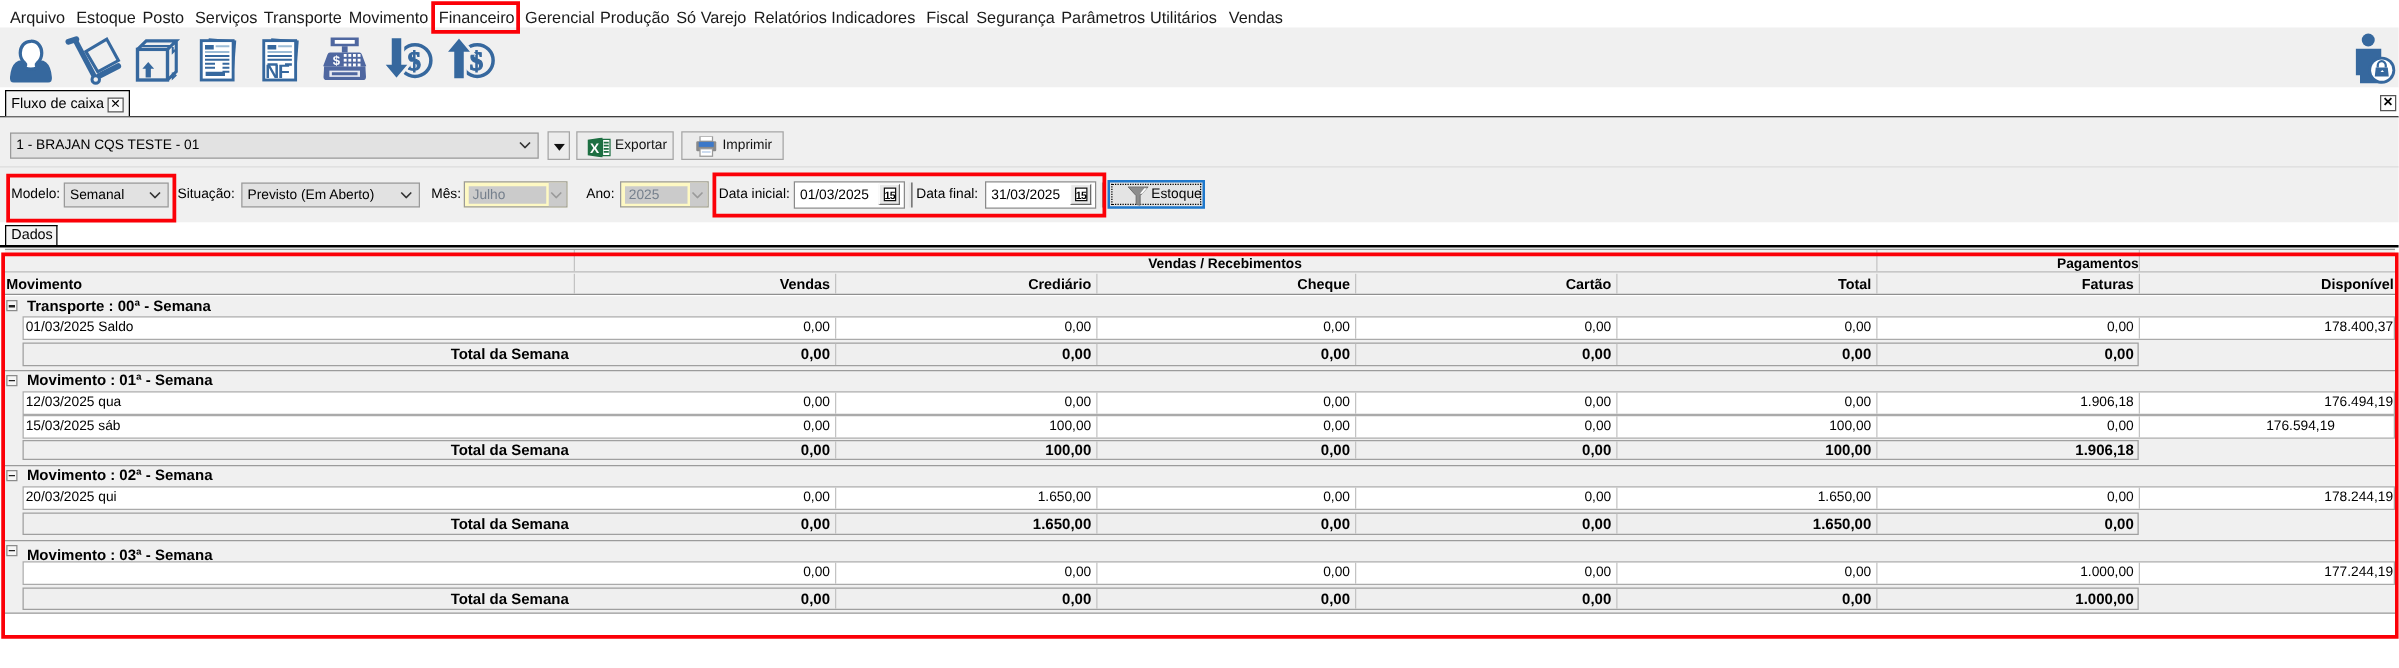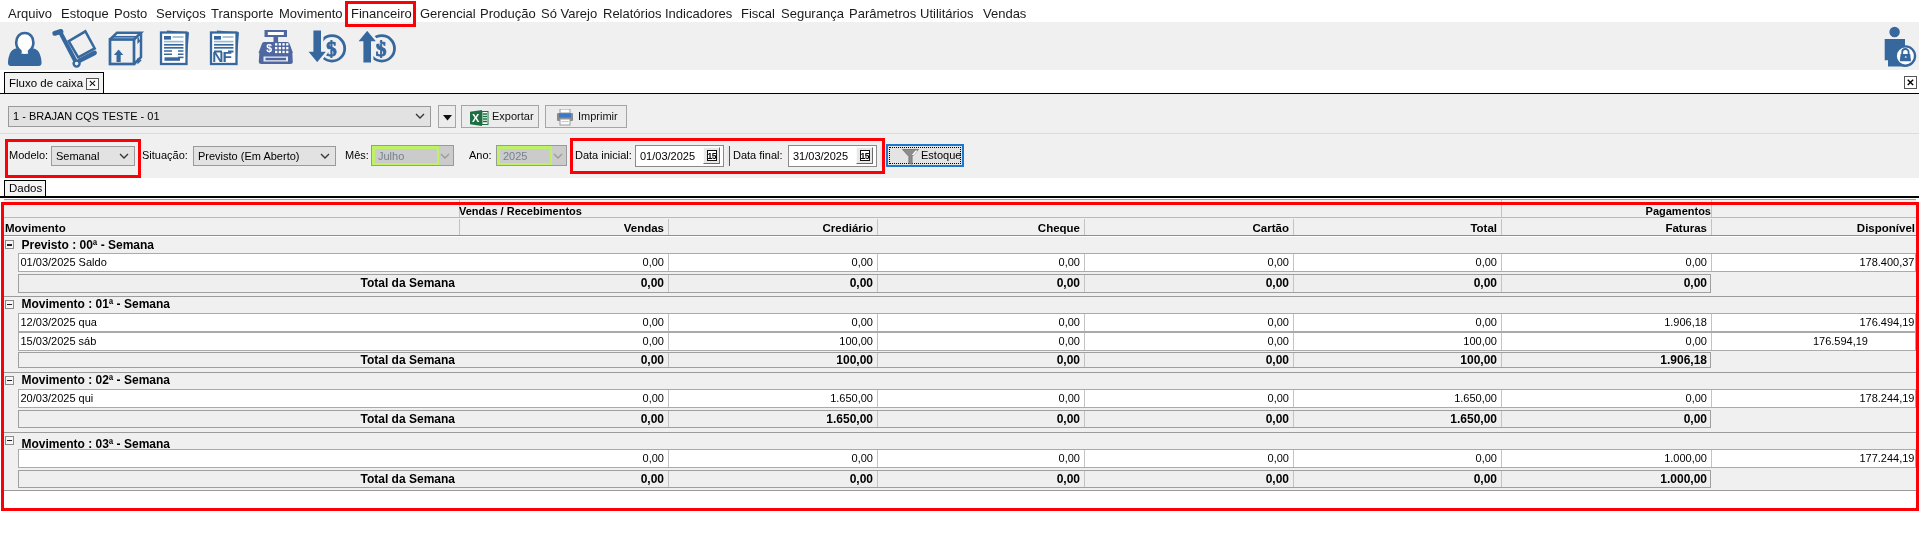--- a/index.html
+++ b/index.html
@@ -6,21 +6,21 @@
 body{position:relative}
 .menu{font-size:13px;color:#1a1a1a;top:6px;white-space:nowrap}
 .redbox{border:3px solid #fb0007;position:absolute;z-index:50}
 .gridtxt{font-size:11px;color:#000;white-space:nowrap}
 .b{font-weight:bold}
 .num{position:absolute;text-align:right;font-size:11px;white-space:nowrap}
 .vline{position:absolute;width:1px;background:#c3c3c3}
 .combo{position:absolute;background:#e2e2e2;border:1.4px solid #9a9a9a;font-size:11px;color:#000}
 .combo .tx,.dcombo .tx{position:absolute;left:4px;top:50%;transform:translateY(-50%);white-space:nowrap}
 .chev{position:absolute;right:5px;top:50%;transform:translateY(-50%)}
-.dcombo{position:absolute;background:#bef264;border:1.4px solid #9a9a9a;font-size:11px;color:#76808d}
+.dcombo{position:absolute;background:#fef9c3;border:1.4px solid #9a9a9a;font-size:11px;color:#76808d}
 .btn{position:absolute;background:#ececec;border:1px solid #a5a5a5;font-size:11px;color:#111}
 .lbl{position:absolute;font-size:11px;color:#000;white-space:nowrap}
 </style></head><body>
 <div class="abs" style="left:0;top:0;width:1919px;height:22px;background:#fff"></div>
 <div class="abs menu" style="left:8px">Arquivo</div>
 <div class="abs menu" style="left:61px">Estoque</div>
 <div class="abs menu" style="left:114px">Posto</div>
 <div class="abs menu" style="left:156px">Serviços</div>
 <div class="abs menu" style="left:211px">Transporte</div>
 <div class="abs menu" style="left:279px">Movimento</div>
@@ -226,42 +226,42 @@
   </div>
 <div class="abs" style="left:0;top:178.4px;width:1919px;height:17.8px;background:#fff"></div>
 <div class="abs" style="left:0;top:196.2px;width:1919px;height:1.6px;background:#000"></div>
 <div class="abs" style="left:4px;top:179.5px;width:42px;height:16.7px;background:#f4f4f4;border:1.2px solid #000;border-bottom:none"></div>
 <div class="abs gridtxt" style="left:9px;top:181.5px;font-size:11.5px">Dados</div>
 <div class="abs" style="left:4px;top:199px;width:1912px;height:37px;background:#f0f0f0;border-top:1px solid #9a9a9a;border-bottom:1.3px solid #8f8f8f"></div>
 <div class="abs" style="left:4px;top:217.3px;width:1912px;height:1px;background:#b9b9b9"></div>
 <div class="vline" style="left:459px;top:200px;height:17.3px"></div>
 <div class="vline" style="left:1501px;top:200px;height:17.3px"></div>
 <div class="vline" style="left:1711px;top:200px;height:17.3px"></div>
-<div class="abs gridtxt b" style="left:459px;top:205px;width:1042px;">Vendas / Recebimentos</div>
+<div class="abs gridtxt b" style="left:459px;top:205px;width:1042px;text-align:center">Vendas / Recebimentos</div>
 <div class="abs gridtxt b" style="left:1501px;top:205px;width:210px;text-align:right">Pagamentos</div>
 <div class="vline" style="left:459px;top:219px;height:16px"></div>
 <div class="vline" style="left:668px;top:219px;height:16px"></div>
 <div class="vline" style="left:877px;top:219px;height:16px"></div>
 <div class="vline" style="left:1084px;top:219px;height:16px"></div>
 <div class="vline" style="left:1293px;top:219px;height:16px"></div>
 <div class="vline" style="left:1501px;top:219px;height:16px"></div>
 <div class="vline" style="left:1711px;top:219px;height:16px"></div>
 <div class="abs gridtxt b" style="left:5px;top:221.5px;font-size:11.5px">Movimento</div>
 <div class="num b" style="left:463px;top:221.5px;width:201px;font-size:11.5px">Vendas</div>
 <div class="num b" style="left:672px;top:221.5px;width:201px;font-size:11.5px">Crediário</div>
 <div class="num b" style="left:879px;top:221.5px;width:201px;font-size:11.5px">Cheque</div>
 <div class="num b" style="left:1088px;top:221.5px;width:201px;font-size:11.5px">Cartão</div>
 <div class="num b" style="left:1296px;top:221.5px;width:201px;font-size:11.5px">Total</div>
 <div class="num b" style="left:1506px;top:221.5px;width:201px;font-size:11.5px">Faturas</div>
 <div class="num b" style="left:1714px;top:221.5px;width:201px;font-size:11.5px">Disponível</div>
 <div class="abs" style="left:4px;top:236.5px;width:1912px;height:254.5px;background:#f0f0f0;border-bottom:1.3px solid #9a9a9a"></div>
 <div class="abs" style="left:4.5px;top:240.3px;width:9px;height:9px;border:1px solid #8b8b8b;background:#f6f6f6">
     <div style="position:absolute;left:1.5px;top:3px;width:4.5px;height:1.4px;background:#222"></div>
   </div>
-<div class="abs gridtxt b" style="left:21.5px;top:237.9px;font-size:12px">Previsto : 00ª - Semana</div>
+<div class="abs gridtxt b" style="left:21.5px;top:237.9px;font-size:12px">Transporte : 00ª - Semana</div>
 <div class="abs" style="left:17.5px;top:253.3px;width:1898.5px;height:19.0px;background:#fff;border:1px solid #aaa;border-left:1px solid #aaa"></div>
 <div class="abs gridtxt" style="left:20.5px;top:256.3px">01/03/2025 Saldo</div>
 <div class="num" style="left:463px;top:256.3px;width:201px">0,00</div>
 <div class="vline" style="left:668px;top:254.3px;height:17.0px"></div>
 <div class="num" style="left:672px;top:256.3px;width:201px">0,00</div>
 <div class="vline" style="left:877px;top:254.3px;height:17.0px"></div>
 <div class="num" style="left:879px;top:256.3px;width:201px">0,00</div>
 <div class="vline" style="left:1084px;top:254.3px;height:17.0px"></div>
 <div class="num" style="left:1088px;top:256.3px;width:201px">0,00</div>
 <div class="vline" style="left:1293px;top:254.3px;height:17.0px"></div>

